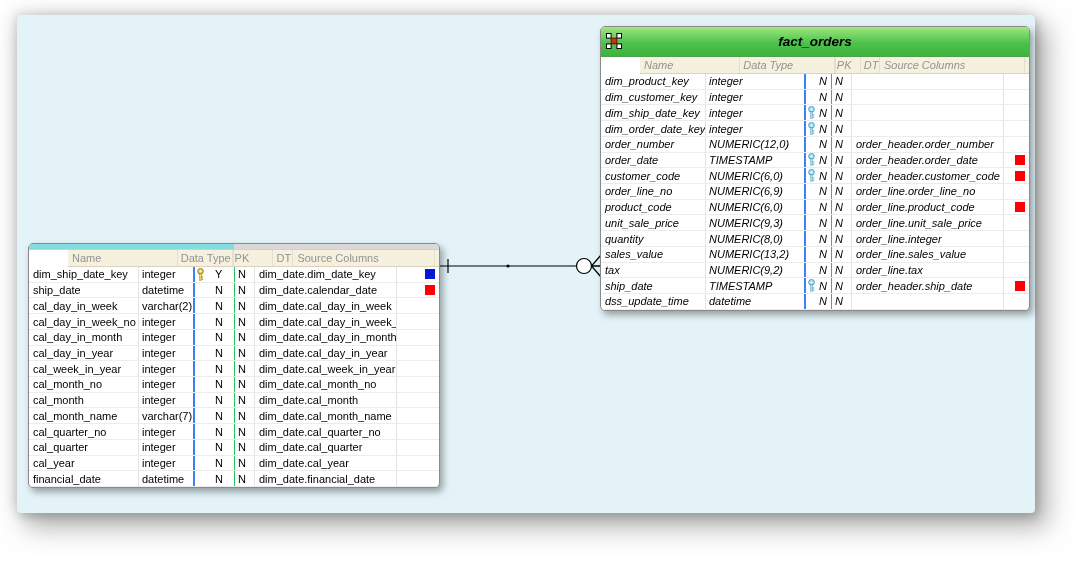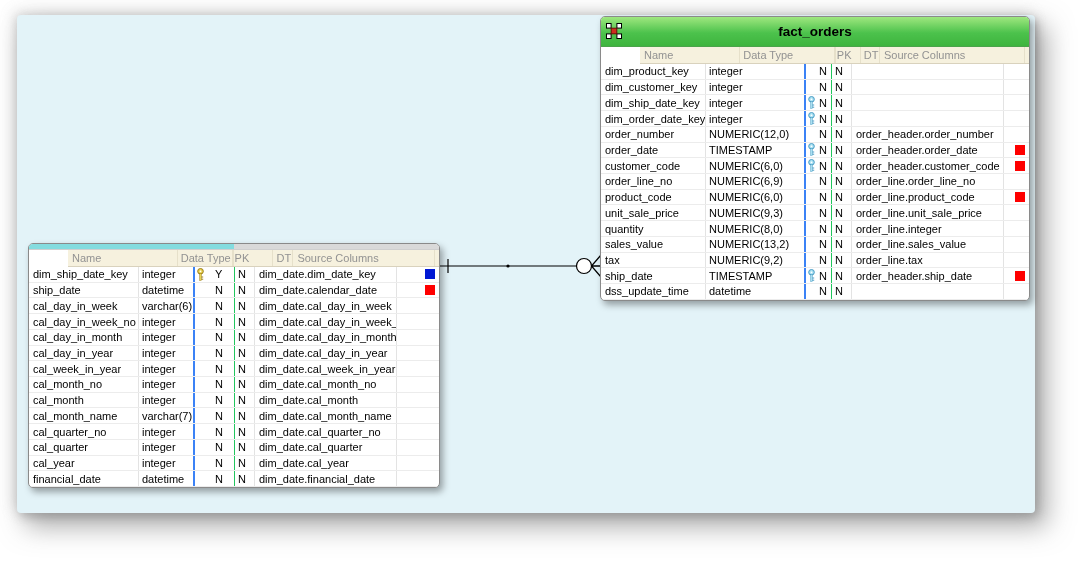--- a/index.html
+++ b/index.html
@@ -12,21 +12,21 @@
     background:#e3f3f8;border-radius:4px;
     box-shadow:10px 12px 26px 2px rgba(95,95,95,.50),
                -3px -3px 14px rgba(150,150,150,.30),
                3px 4px 10px rgba(120,120,120,.35);
   }
   
   .table-card{
     position:absolute;background:#fff;border:1px solid #8a8a8a;border-radius:5px;
     box-shadow:3px 4px 7px rgba(0,0,0,.35);overflow:hidden;
   }
-  .fact{left:600px;top:16px;width:428px;}
+  .fact{left:600px;top:26px;width:428px;font-style:italic;}
   .dim{left:28px;top:243px;width:410px;}
   .title-bar{position:relative;text-align:center;font-weight:bold;font-size:13.5px;color:#000;}
   .fact .title-bar{height:29px;line-height:29px;background:linear-gradient(#9fe77f,#4cc24c 55%,#3eb43e);border-bottom:1px solid #4ba34b;}
   .dim .title-bar{height:25px;line-height:25px;background:linear-gradient(#fbfbfb,#dcdcdc 70%,#d0d0d0);border-bottom:1px solid #bdbdbd;}
   .fact-icon{position:absolute;left:5px;top:6px;line-height:0;}
   .eye-icon{position:absolute;left:7px;top:8px;line-height:0;}
   .scroll-arrows{position:absolute;right:4px;top:2px;width:11px;height:21px;}
   .scroll-arrows span{display:block;line-height:0;cursor:pointer;}
   .progress{height:5px;background:#d9d9d9;border-bottom:1px solid #cfcfcf;}
   .progress-fill{height:100%;background:#84dcdf;}
@@ -344,21 +344,21 @@
           <span>N</span>
         </span>
         <span class="cell c-dt">N</span>
         <span class="cell c-source">dim_date.calendar_date</span>
         <span class="cell c-ct">
           <span class="ct-box" style="background:#ff0000"></span>
         </span>
       </div>
       <div class="row">
         <span class="cell c-name">cal_day_in_week</span>
-        <span class="cell c-type">varchar(6)</span>
+        <span class="cell c-type">varchar(2)</span>
         <span class="cell c-pk">
           <span class="key-slot"></span>
           <span>N</span>
         </span>
         <span class="cell c-dt">N</span>
         <span class="cell c-source">dim_date.cal_day_in_week</span>
         <span class="cell c-ct"></span>
       </div>
       <div class="row">
         <span class="cell c-name">cal_day_in_week_no</span>

